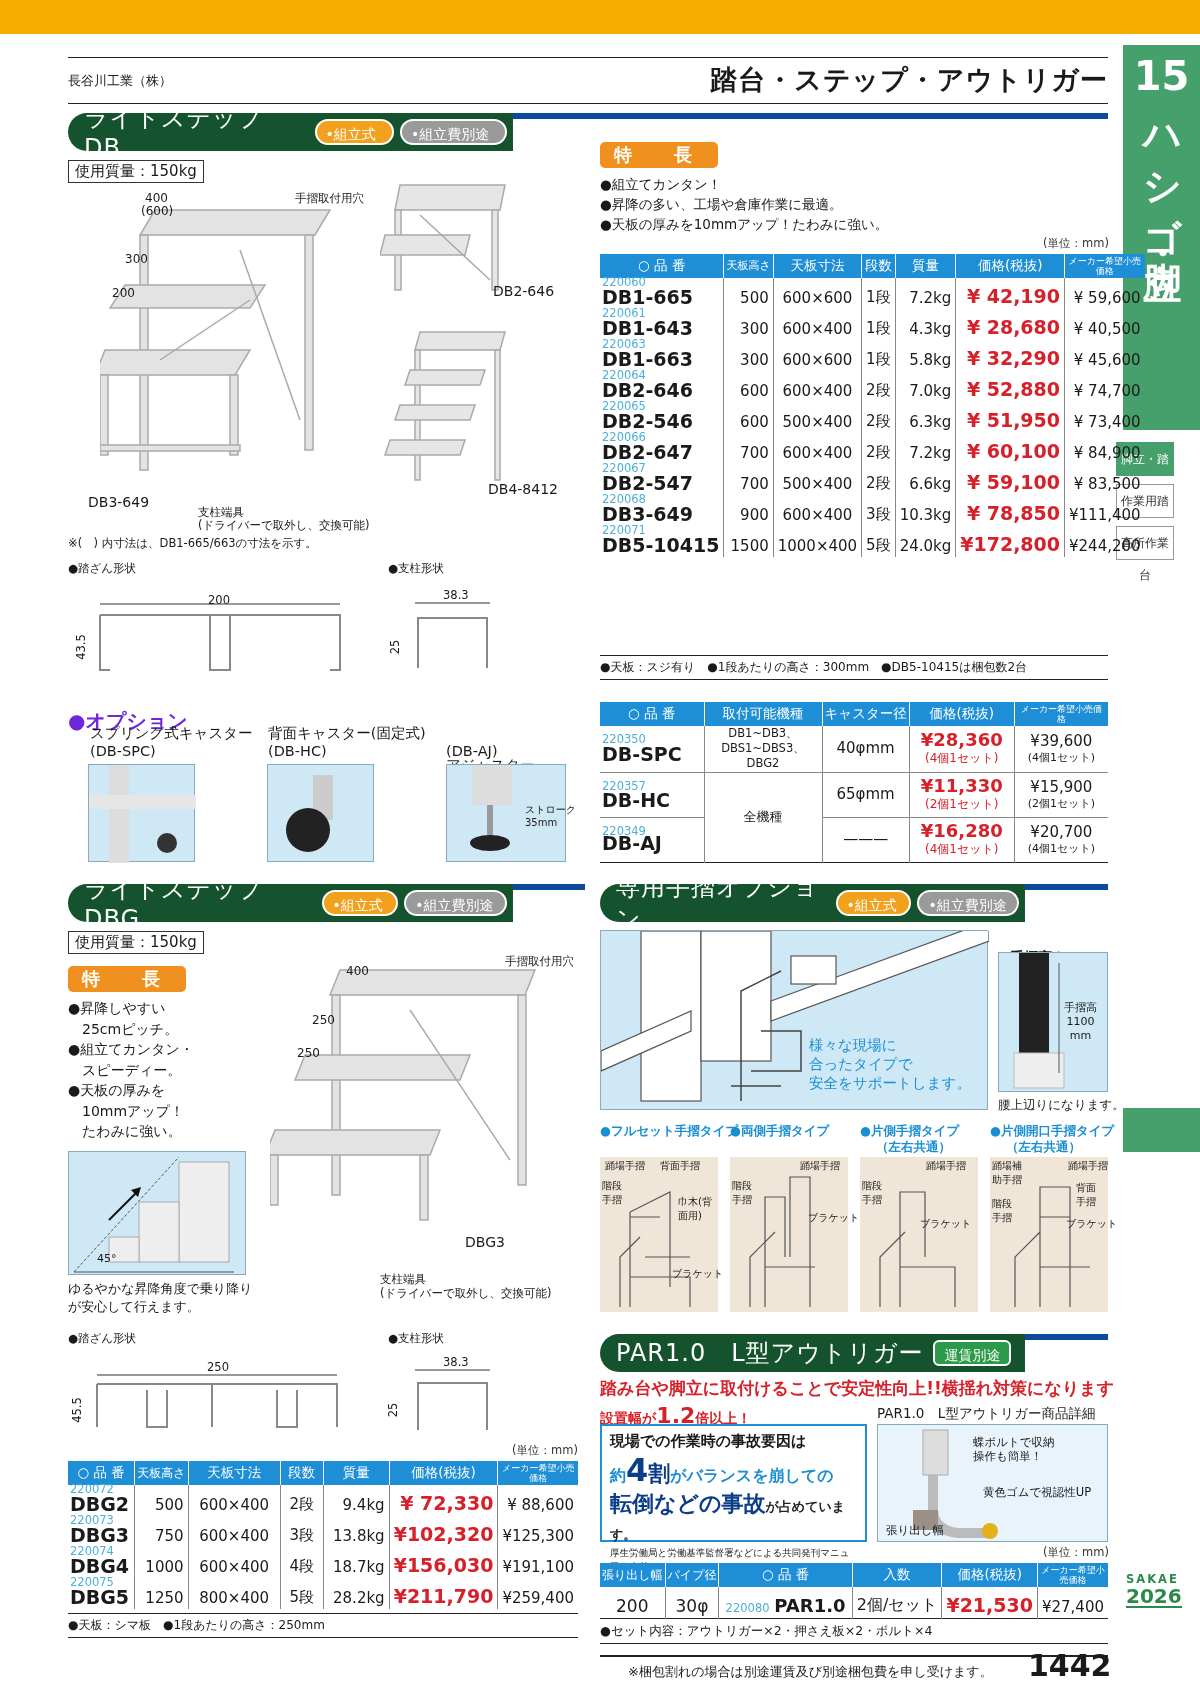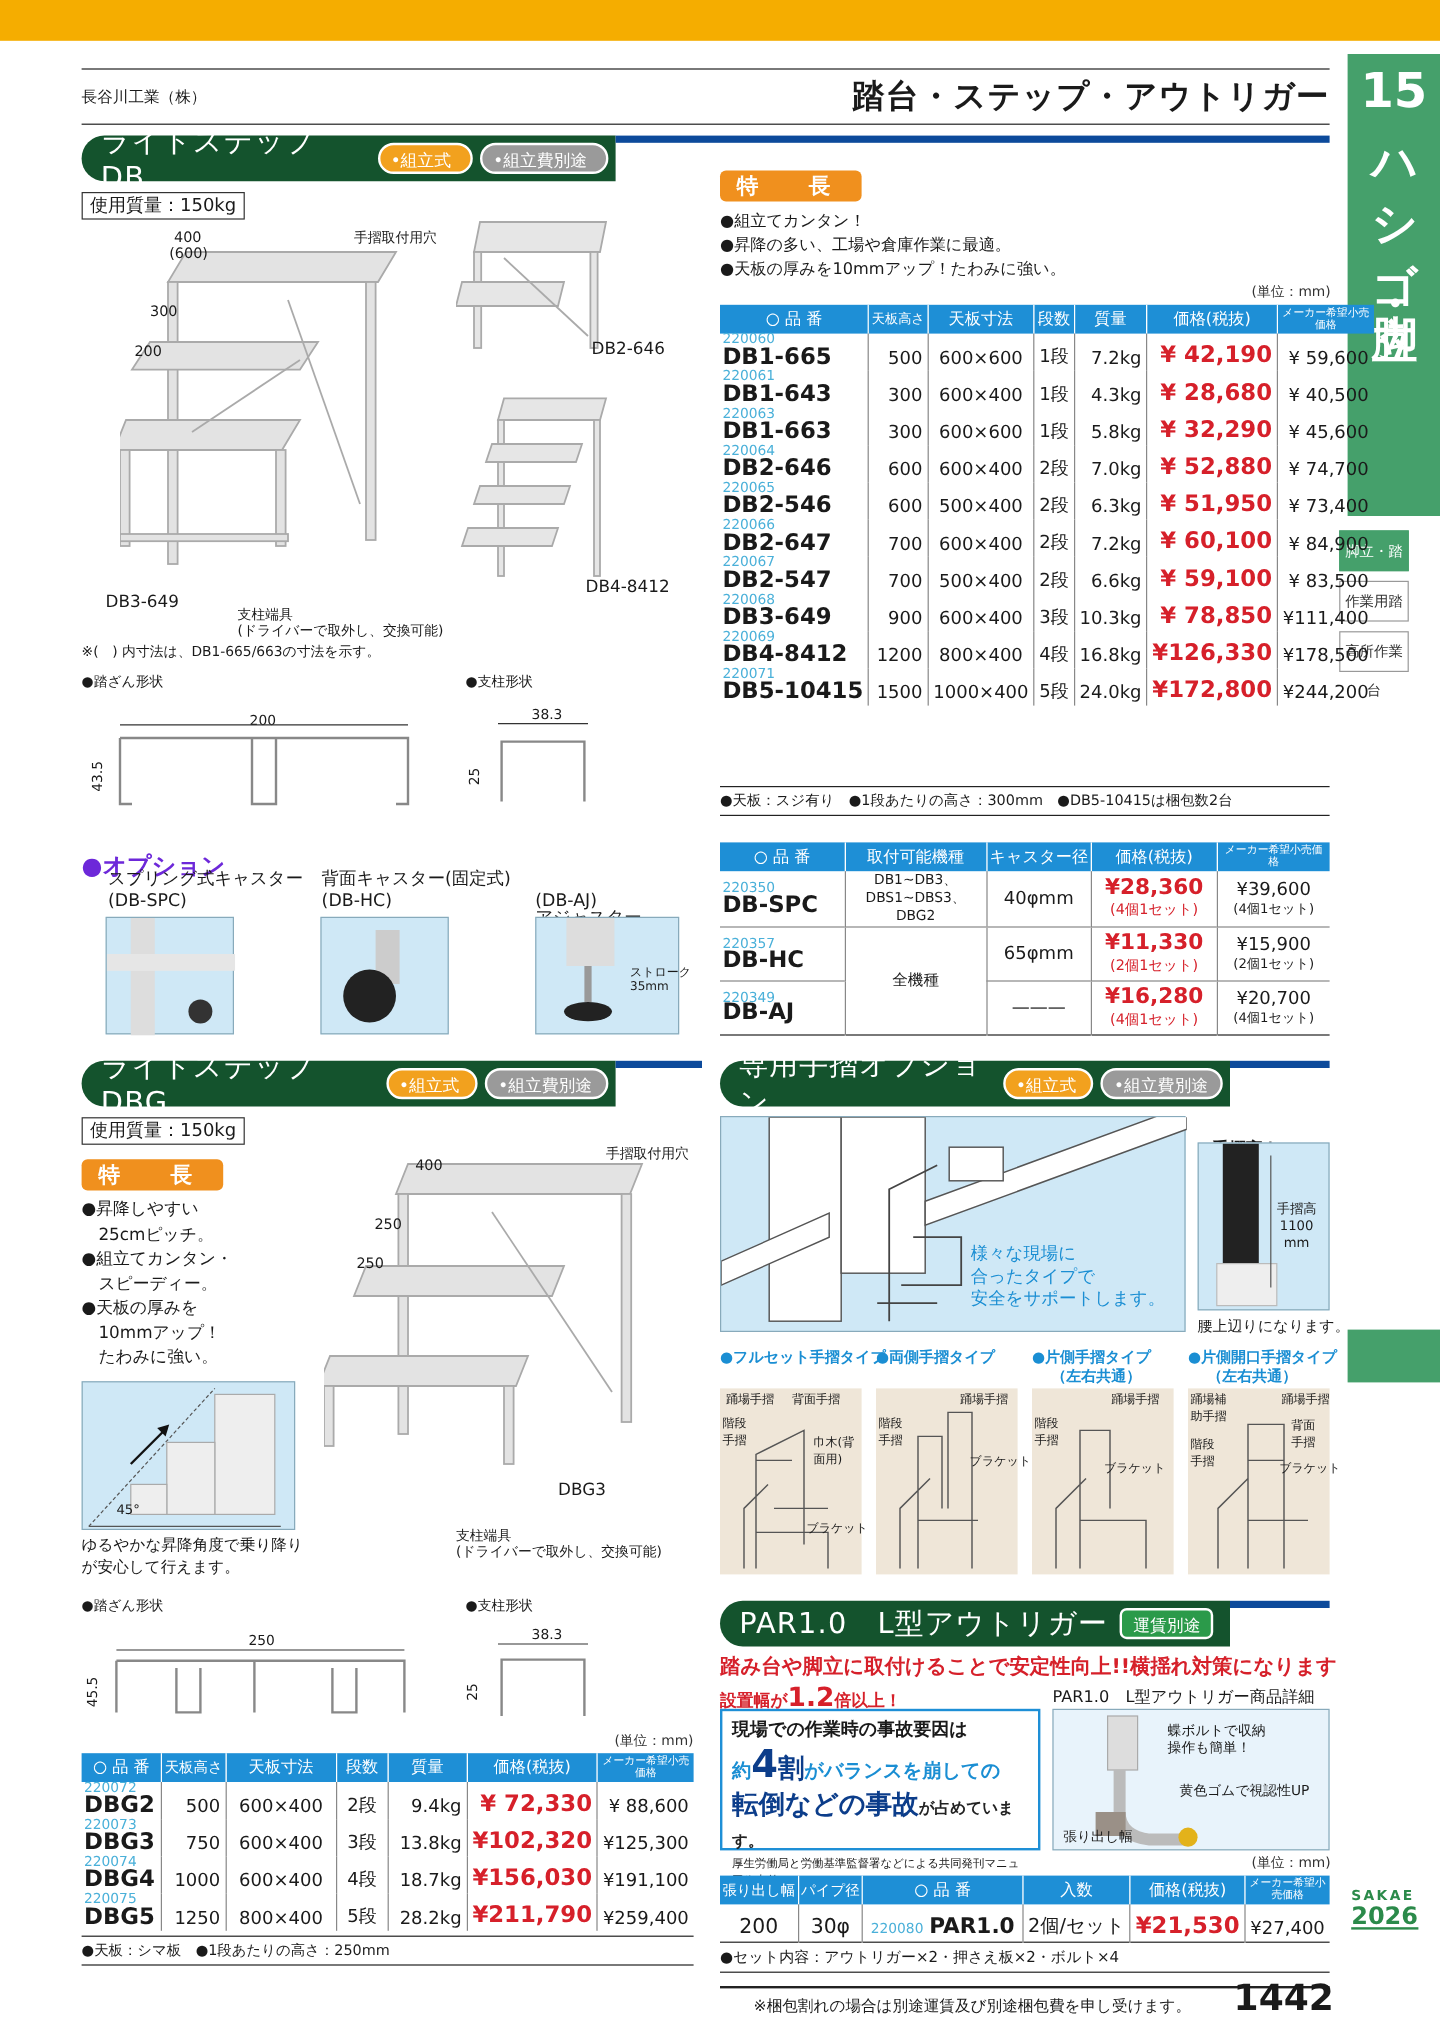--- a/index.html
+++ b/index.html
@@ -266,32 +266,20 @@
         </td>
         <td>900</td>
         <td class="c">600×400</td>
         <td class="c">3段</td>
         <td>10.3kg</td>
         <td class="price">¥ 78,850</td>
         <td>¥111,400</td>
       </tr>
     <tr>
         <td class="code">
-          <span class="cn">220069</span>
-          <span class="pn">DB4-8412</span>
-        </td>
-        <td>1200</td>
-        <td class="c">800×400</td>
-        <td class="c">4段</td>
-        <td>16.8kg</td>
-        <td class="price">¥126,330</td>
-        <td>¥178,500</td>
-      </tr>
-    <tr>
-        <td class="code">
           <span class="cn">220071</span>
           <span class="pn">DB5-10415</span>
         </td>
         <td>1500</td>
         <td class="c">1000×400</td>
         <td class="c">5段</td>
         <td>24.0kg</td>
         <td class="price">¥172,800</td>
         <td>¥244,200</td>
       </tr>

